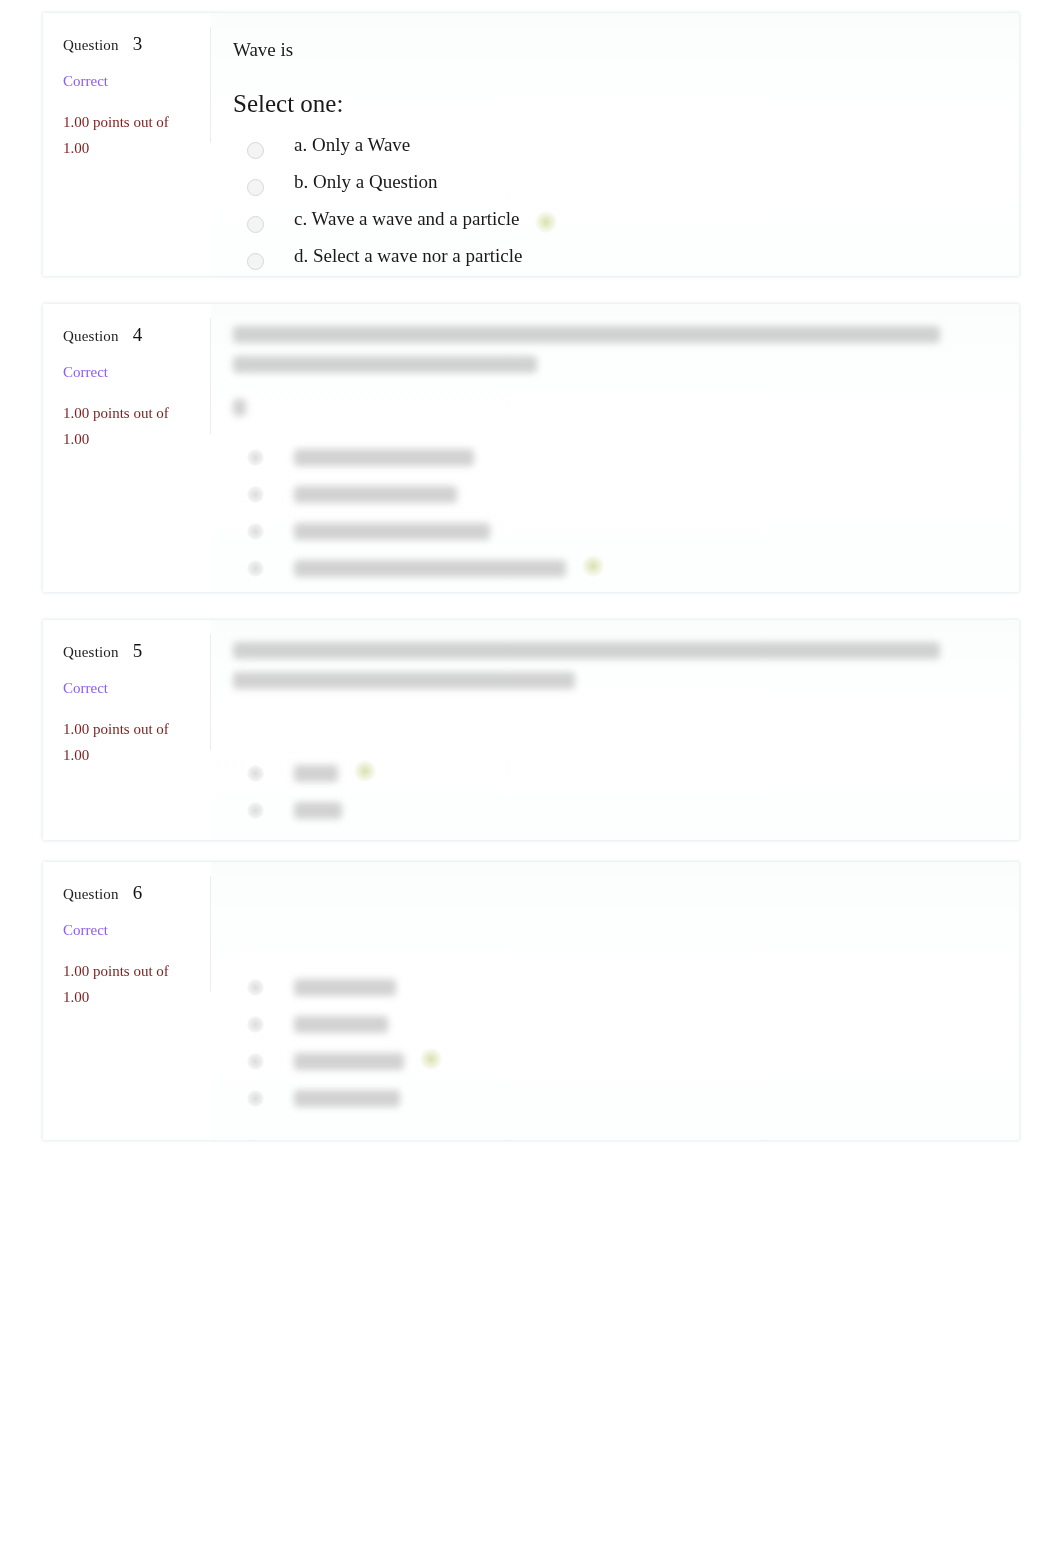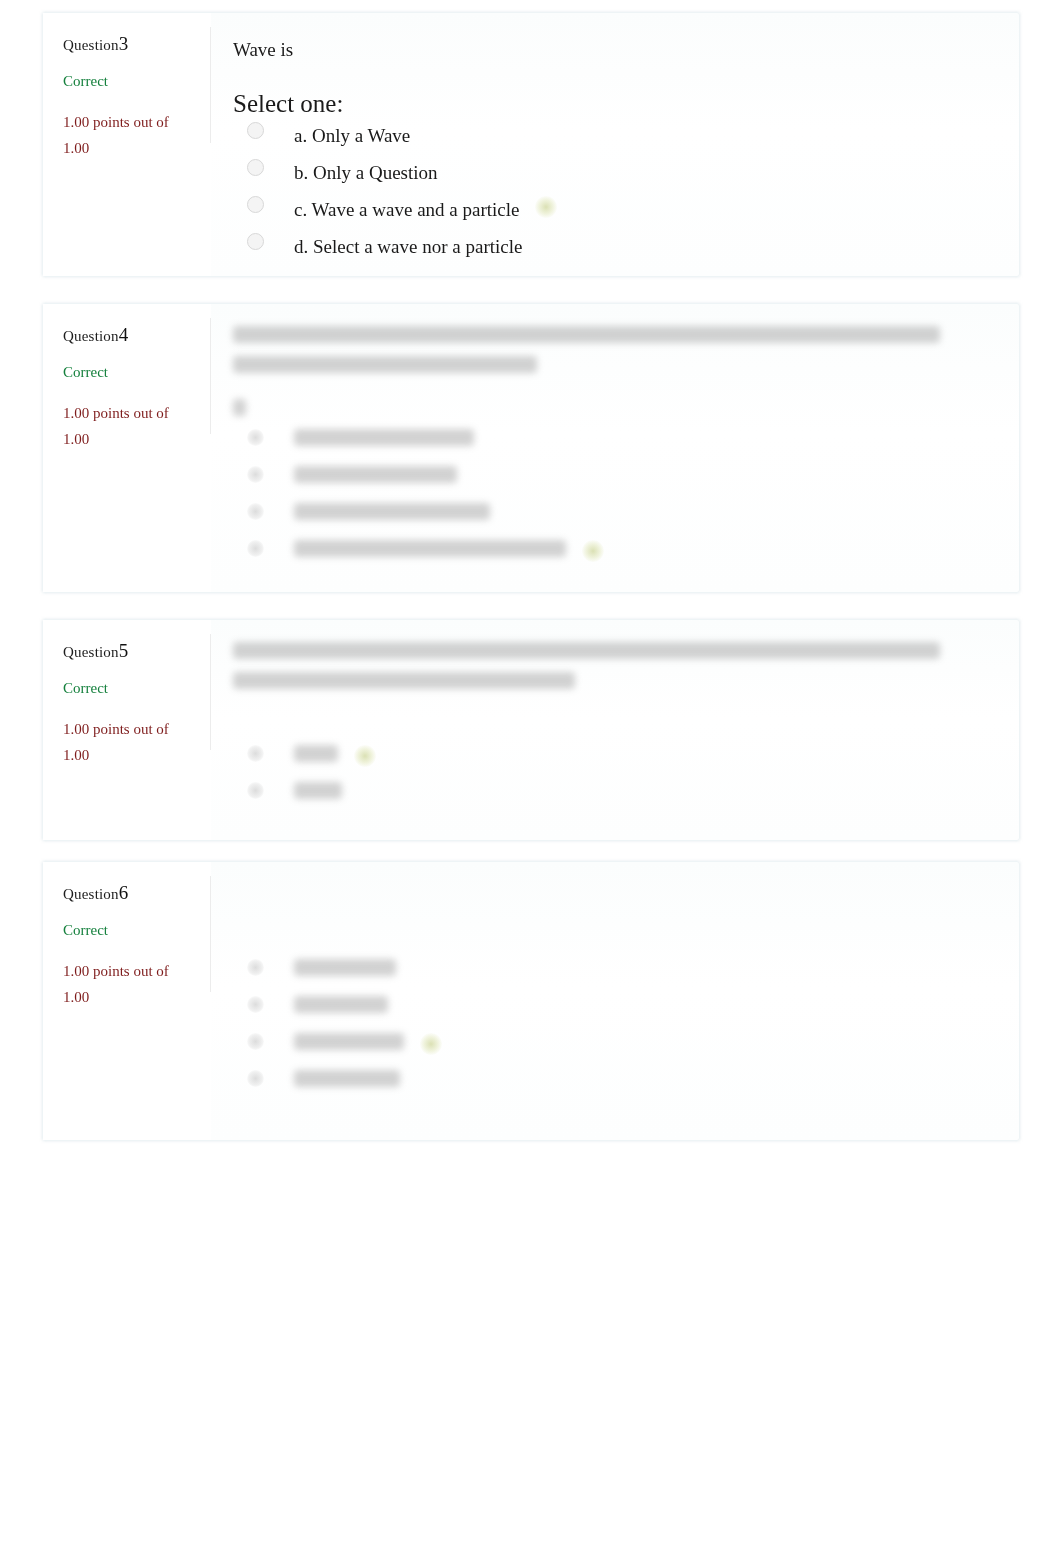--- a/index.html
+++ b/index.html
@@ -50,34 +50,35 @@
     top: 14px;
     bottom: 14px;
     width: 1px;
     background: #ececec;
   }
   .qinfo.short::after { bottom: auto; height: 116px; }
 
   .qnum-line {
     display: flex;
     align-items: baseline;
+    gap: 14px;
     margin-bottom: 18px;
   }
   .qnum-label {
     font-size: 15px;
     letter-spacing: 0.2px;
     color: #1d1d1d;
   }
   .qnum-value {
     font-size: 19px;
     color: #111111;
   }
   .qstate {
     font-size: 15px;
-    color: #15803d;
+    color: #8b5cf6;
     margin-bottom: 20px;
   }
   .qmark {
     font-size: 15px;
     line-height: 1.7;
     color: #7f1d1d;
     max-width: 120px;
   }
 
   
@@ -99,21 +100,21 @@
     margin: 0 0 4px 0;
   }
 
   .answers {
     list-style: none;
     margin: 0;
     padding: 0;
   }
   .answer {
     display: flex;
-    align-items: flex-start;
+    align-items: flex-end;
     min-height: 37px;
     padding: 0;
   }
   .radio {
     flex: 0 0 auto;
     width: 17px;
     height: 17px;
     border-radius: 50%;
     border: 1px solid #d8d8d8;
     background: #f4f4f4;

